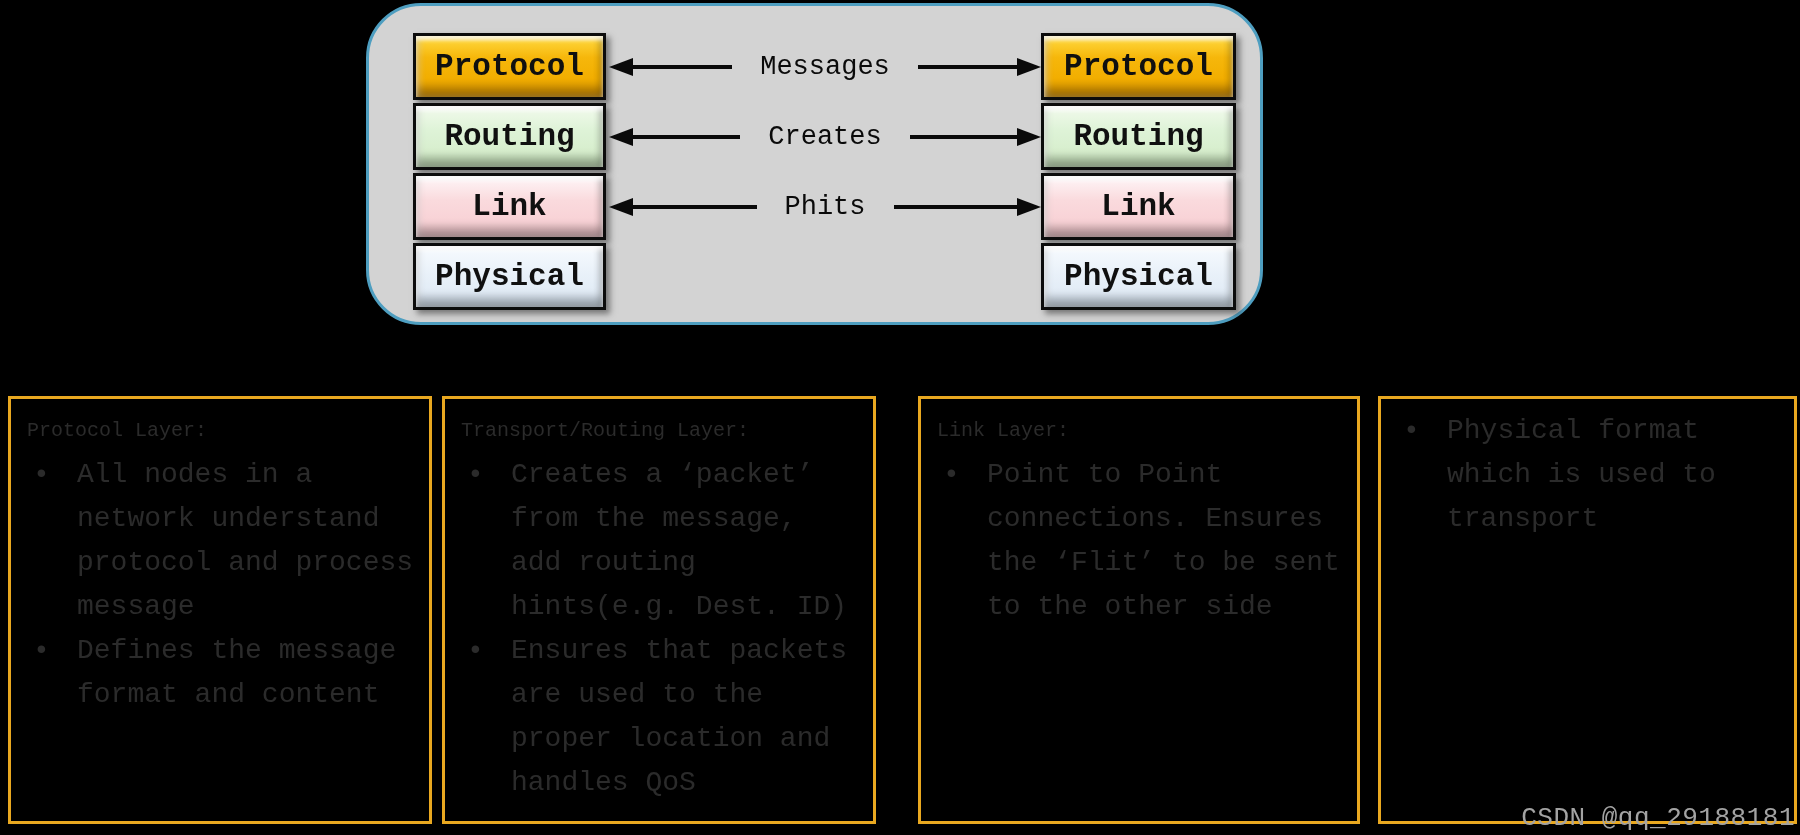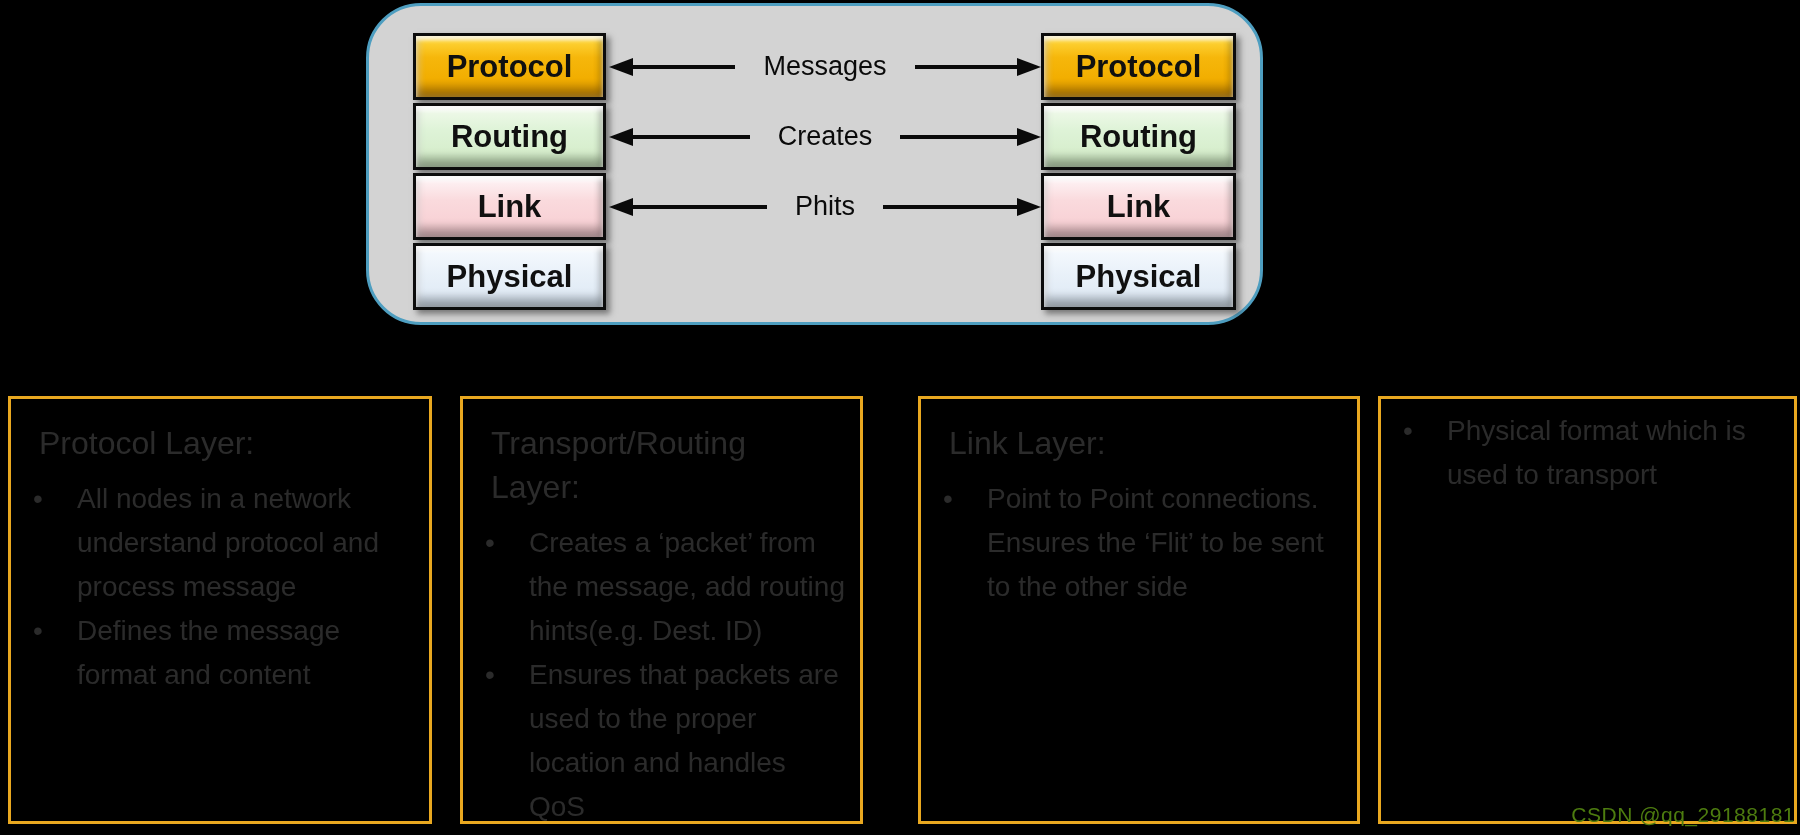--- a/index.html
+++ b/index.html
@@ -1,18 +1,18 @@
 <!DOCTYPE html>
 <html><head>
 <meta charset="utf-8">
 <style>
   html,body { margin:0; padding:0; background:#000; }
   #canvas {
     position:relative; width:1800px; height:835px; background:#000;
-    font-family:Liberation Sans, sans-serif; overflow:hidden;
+    font-family:Liberation Mono, monospace; overflow:hidden;
   }
 
   
   .panel {
     position:absolute; left:366px; top:3px; width:897px; height:322px;
     background:#D3D3D3; border:3px solid #4E9EC0; border-radius:55px;
     box-sizing:border-box;
   }
   .stack { position:absolute; top:27px; }
   .stack-left  { left:44px;  width:193px; }
@@ -41,31 +41,31 @@
   .mid-label { margin:0 28px; font-size:27px; color:#0a0a0a; white-space:nowrap; }
 
   
   .note {
     position:absolute; top:396px; height:428px; box-sizing:border-box;
     border:3px solid #E9A820; background:#000;
     color:#2B2B2B; font-size:28px; line-height:44px;
     padding:10px 14px 0 16px;
   }
   #note0 { left:8px;    width:424px; }
-  #note1 { left:460px;  width:403px; }
+  #note1 { left:442px;  width:434px; }
   #note2 { left:918px;  width:442px; }
   #note3 { left:1378px; width:419px; }
-  .note h2 { margin:12px; font-size:32px; font-weight:normal; line-height:44px; }
+  .note h2 { margin:0; font-size:20px; font-weight:normal; line-height:44px; }
   .note ul { list-style:none; margin:0; padding:0; }
   .note li { position:relative; padding-left:50px; }
   .note li::before { content:"\2022"; position:absolute; left:6px; top:0; }
 
   .watermark {
     position:absolute; right:5px; top:803px; z-index:5;
-    color:#4d7c0f; font-size:21px; letter-spacing:.5px; white-space:nowrap;
+    color:#a3a3a3; font-size:26px; letter-spacing:.5px; white-space:nowrap;
   }
 </style>
 </head>
 <body>
 
 <div id="canvas">
 
   <div class="panel">
 
     <div class="stack stack-left">

